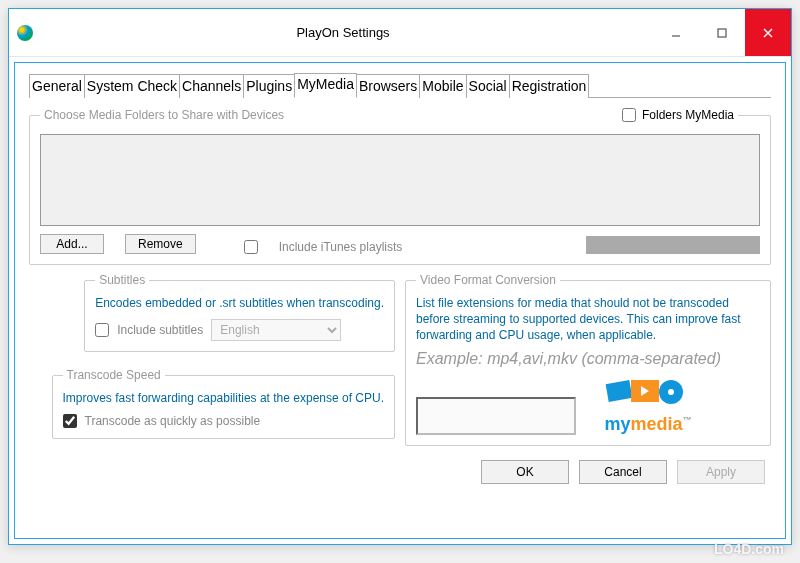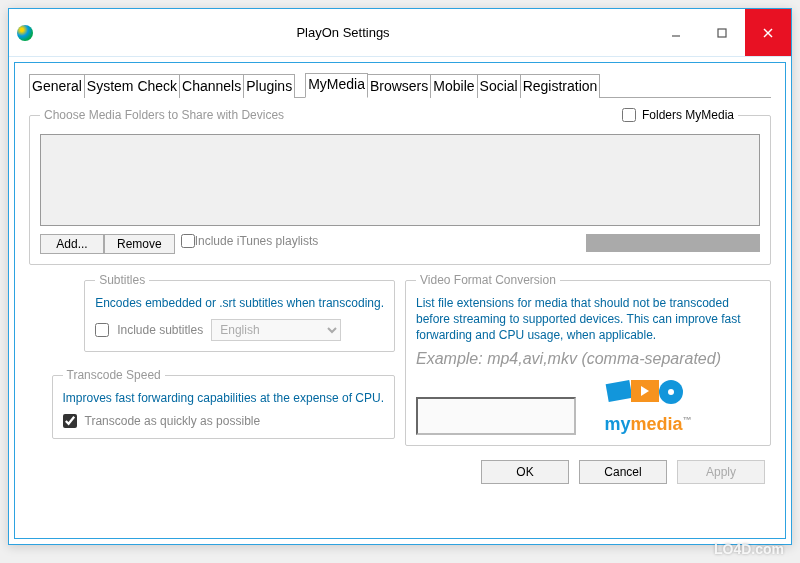--- a/index.html
+++ b/index.html
@@ -81,21 +81,20 @@
   cursor: default;
 }
 .tab.active {
   background: #fff;
   top: 0px;
   padding-top: 2px;
   padding-bottom: 5px;
   z-index: 2;
   border-bottom: 1px solid #fff;
   margin-bottom: -1px;
-  margin-left: 11px;
 }
 
 fieldset {
   border: 1px solid #ccc;
   border-radius: 2px;
   padding: 8px 10px 10px 10px;
   margin-top: 8px;
   color: #999;
 }
 fieldset legend {
@@ -124,22 +123,22 @@
 }
 .listbox {
   width: 100%;
   height: 92px;
   background: #f0f0f0;
   border: 1px solid #999;
   margin: 4px 0 8px 0;
 }
 .button-row {
   display: flex;
-  align-items: flex-start;
-  gap: 0;
+  align-items: flex-end;
+  gap: 21px;
 }
 button {
   font: inherit;
   padding: 2px 12px;
   background: #f2f2f2;
   border: 1px solid #aaa;
   min-width: 64px;
 }
 .button-row .spacer { flex: 1; }
 .progress {

